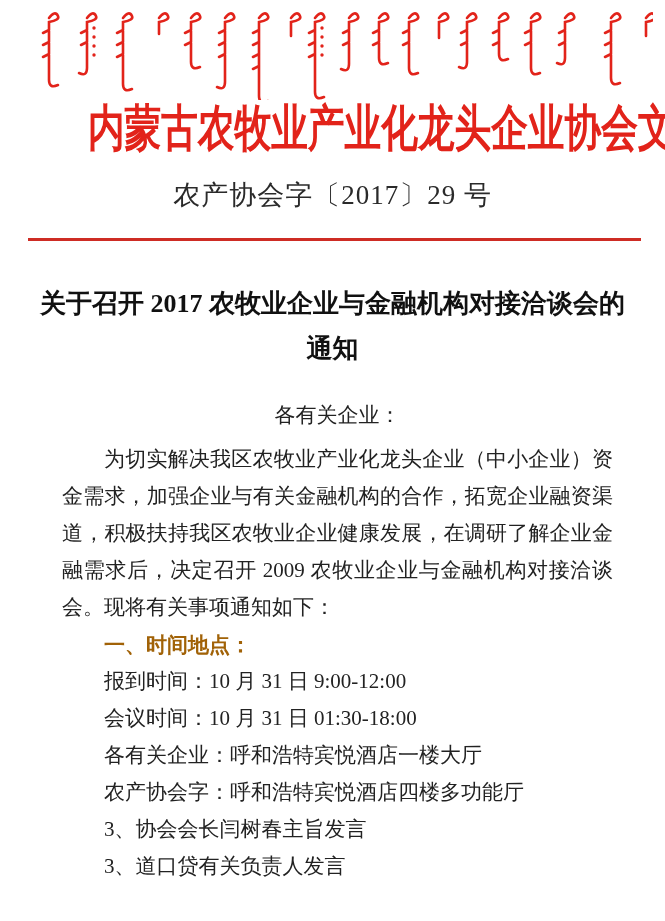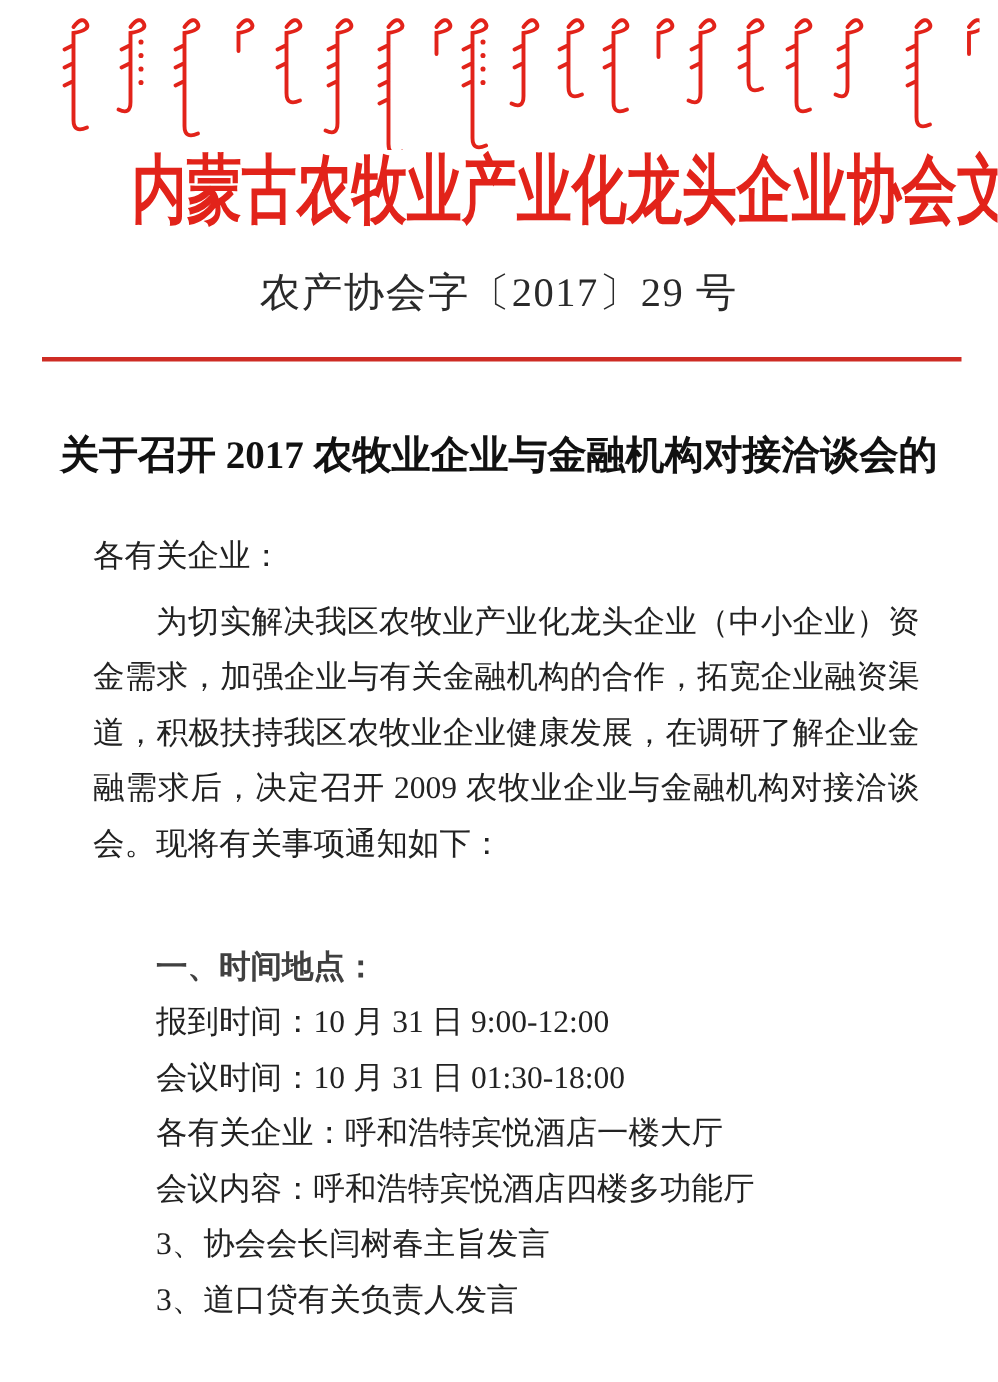--- a/index.html
+++ b/index.html
@@ -33,30 +33,30 @@
 
   
   .notice-title{
     text-align:center;font-weight:bold;
     font-size:26px;line-height:45px;margin-top:40px;color:#111;
   }
   .body-text{
     width:551px;margin:26px 52px 0 62px;
     font-size:21px;line-height:37px;color:#222;
   }
-  .salutation{text-align:left;}
+  .salutation{text-align:center;}
   .para{
     text-indent:2em;text-align:justify;text-justify:inter-ideograph;
     margin-top:7px;
   }
   .line{text-indent:2em;white-space:nowrap;}
   .sec-heading{
     text-indent:2em;font-weight:bold;
     font-family:"Liberation Sans","DejaVu Sans",sans-serif;
-    white-space:nowrap;color:#404040;margin-top:45px;
+    white-space:nowrap;color:#a16207;
   }
 </style>
 </head>
 <body>
 
 <div class="page">
 
   <div class="mongolian-wrap">
     <svg viewBox="0 0 640 92" xmlns="http://www.w3.org/2000/svg" stroke="#e2231a" stroke-width="2.6" fill="none" stroke-linecap="round">
         <path d="M36 10 q6 -8 9 -2 q2 4 -9 6 V72 q0 9 9 5 M36 22 l-6 3 M36 34 l-6 3 M36 46 l-6 3"></path>
@@ -92,32 +92,33 @@
   <div class="banner">
     <span class="banner-inner">内蒙古农牧业产业化龙头企业协会文件</span>
   </div>
 
   <div class="doc-number">农产协会字〔2017〕29 号</div>
 
   <div class="divider"></div>
 
   <div class="notice-title">
     <div>关于召开 2017 农牧业企业与金融机构对接洽谈会的</div>
+    <div>通知</div>
   </div>
 
   <div class="body-text">
     <div class="salutation">各有关企业：</div>
 
     <div class="para">为切实解决我区农牧业产业化龙头企业（中小企业）资金需求，加强企业与有关金融机构的合作，拓宽企业融资渠道，积极扶持我区农牧业企业健康发展，在调研了解企业金融需求后，决定召开 2009 农牧业企业与金融机构对接洽谈会。现将有关事项通知如下：</div>
 
     <div class="sec-heading">一、时间地点：</div>
 
     <div class="line">报到时间：10 月 31 日 9:00-12:00</div>
     <div class="line">会议时间：10 月 31 日 01:30-18:00</div>
     <div class="line">各有关企业：呼和浩特宾悦酒店一楼大厅</div>
-    <div class="line">会议内容：呼和浩特宾悦酒店四楼多功能厅</div>
+    <div class="line">农产协会字：呼和浩特宾悦酒店四楼多功能厅</div>
 
 
     <div class="line">3、协会会长闫树春主旨发言</div>
     <div class="line">3、道口贷有关负责人发言</div>
   </div>
 
 </div>
 
 </body></html>

